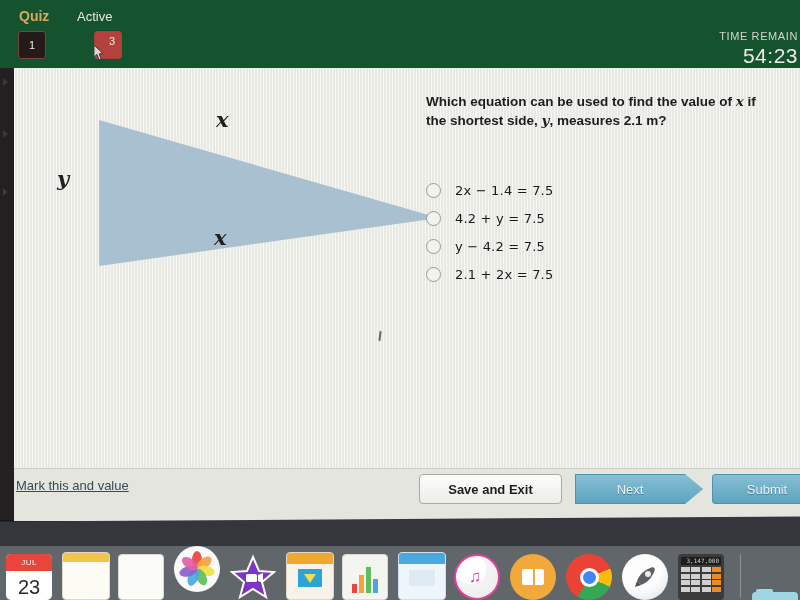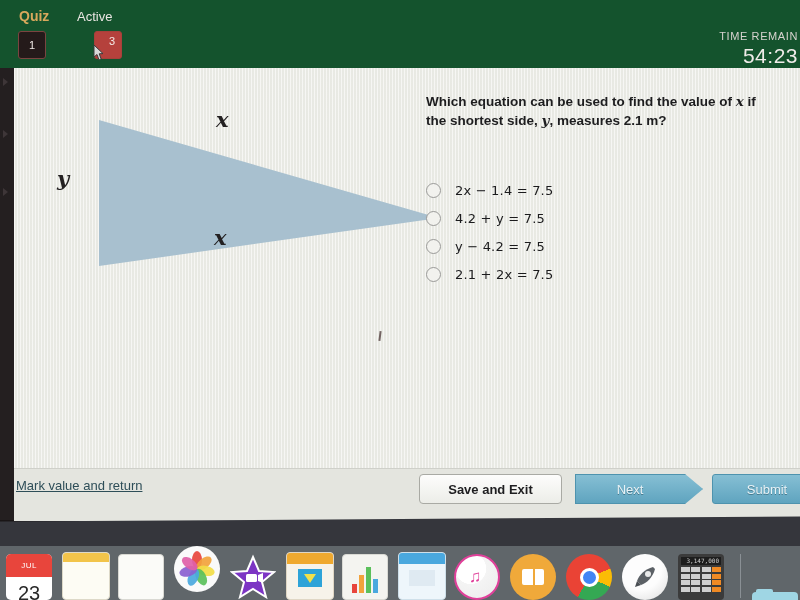--- a/index.html
+++ b/index.html
@@ -312,21 +312,21 @@
   }
 
   
   .cal {
     background: #fff;
     border-radius: 5px;
     overflow: hidden;
     font-size: 8px;
   }
   .cal .top {
-    height: 23px; background: #e8453c; color: #fff;
+    height: 17px; background: #e8453c; color: #fff;
     display: flex; align-items: center; justify-content: center;
     font-size: 8px; letter-spacing: .5px;
   }
   .cal .day {
     height: 33px; display: flex; align-items: center; justify-content: center;
     color: #2a2a2a; font-size: 20px;
   }
   .notes {
     background: #fdfcf4; border-radius: 4px; overflow: hidden;
     border: 1px solid #ddd9c8;
@@ -500,21 +500,21 @@
         <span class="opt-text">y − 4.2 = 7.5</span>
       </div>
       <div class="option">
         <span class="radio"></span>
         <span class="opt-text">2.1 + 2x = 7.5</span>
       </div>
     </div>
   </div>
 
   <div id="actionbar">
-    <span id="mark-return">Mark value and return</span>
+    <span id="mark-return">Mark this and value</span>
     <div id="save-exit">Save and Exit</div>
     <div id="next-btn">
       <span class="shape"></span>
       <span class="lab">Next</span>
     </div>
     <div id="submit-btn">Submit</div>
   </div>
 
   <div id="bezel"></div>
 

